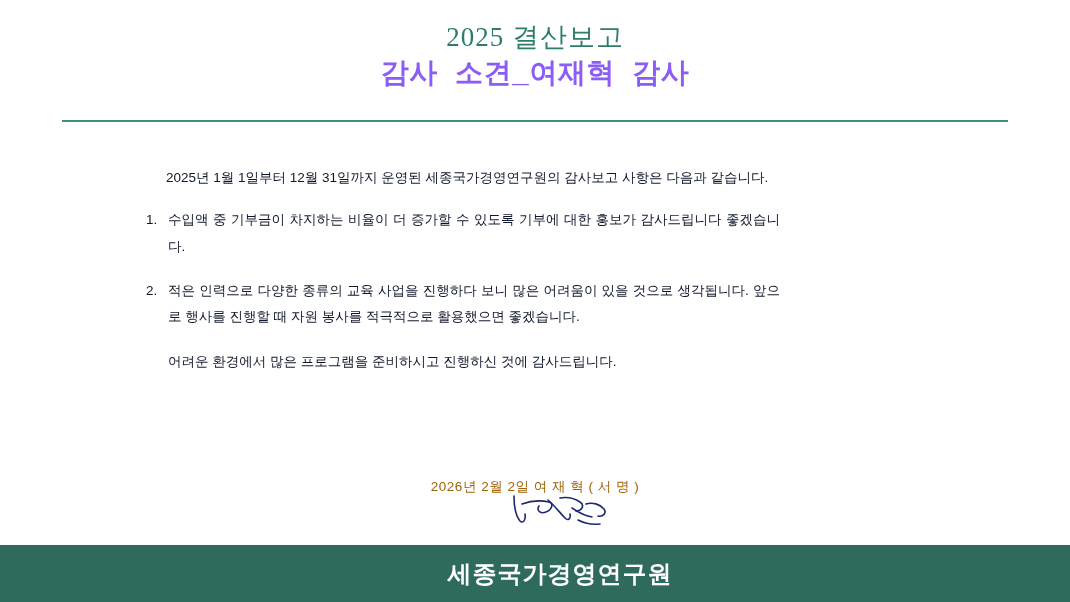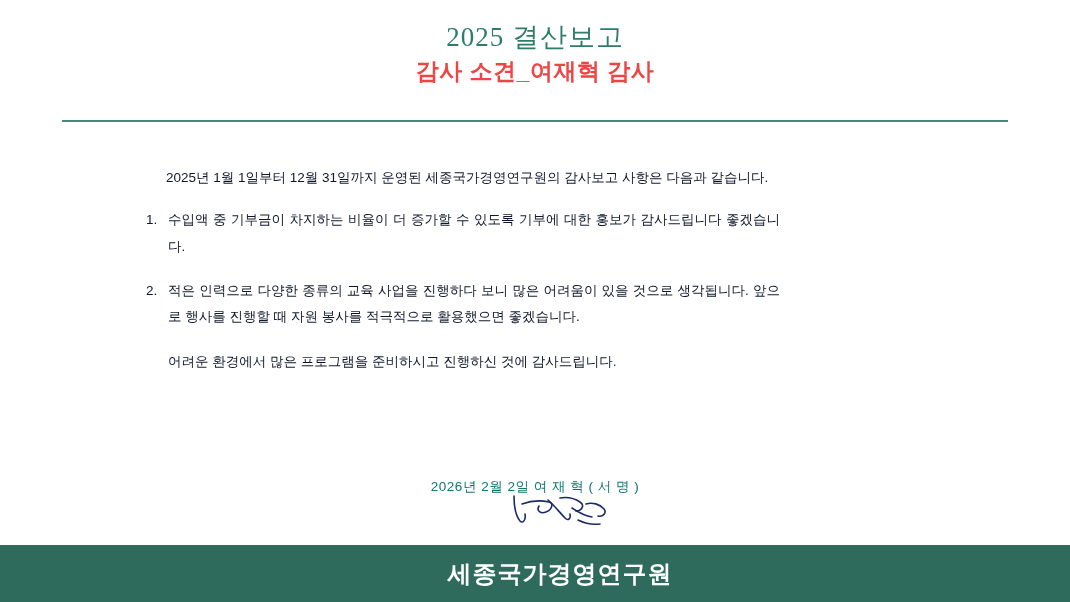--- a/index.html
+++ b/index.html
@@ -32,24 +32,24 @@
   .eyebrow {
     margin-top: 22px;
     font-family: "Liberation Serif", serif;
     font-size: 27px;
     color: #2e7d6b;
     letter-spacing: 1px;
     line-height: 1.15;
   }
   .title {
     margin-top: 4px;
-    font-family: Liberation Sans, sans-serif;
+    font-family: Liberation Mono, monospace;
     font-weight: bold;
-    font-size: 23px;
-    color: #ef4444;
+    font-size: 28px;
+    color: #8b5cf6;
     letter-spacing: 0.5px;
     line-height: 1.25;
   }
   .title-rule {
     position: absolute;
     top: 120px;
     left: 62px;
     width: 946px;
     height: 2px;
     background: #3f8c78;
@@ -95,21 +95,21 @@
   }
 
   
   .sign-line {
     position: absolute;
     top: 478px;
     left: 0;
     width: 1070px;
     text-align: center;
     font-size: 13.5px;
-    color: #0f766e;
+    color: #a16207;
     letter-spacing: 0.5px;
   }
   .sign-mark {
     position: absolute;
     top: 490px;
     left: 508px;
     width: 110px;
     height: 42px;
   }
 

